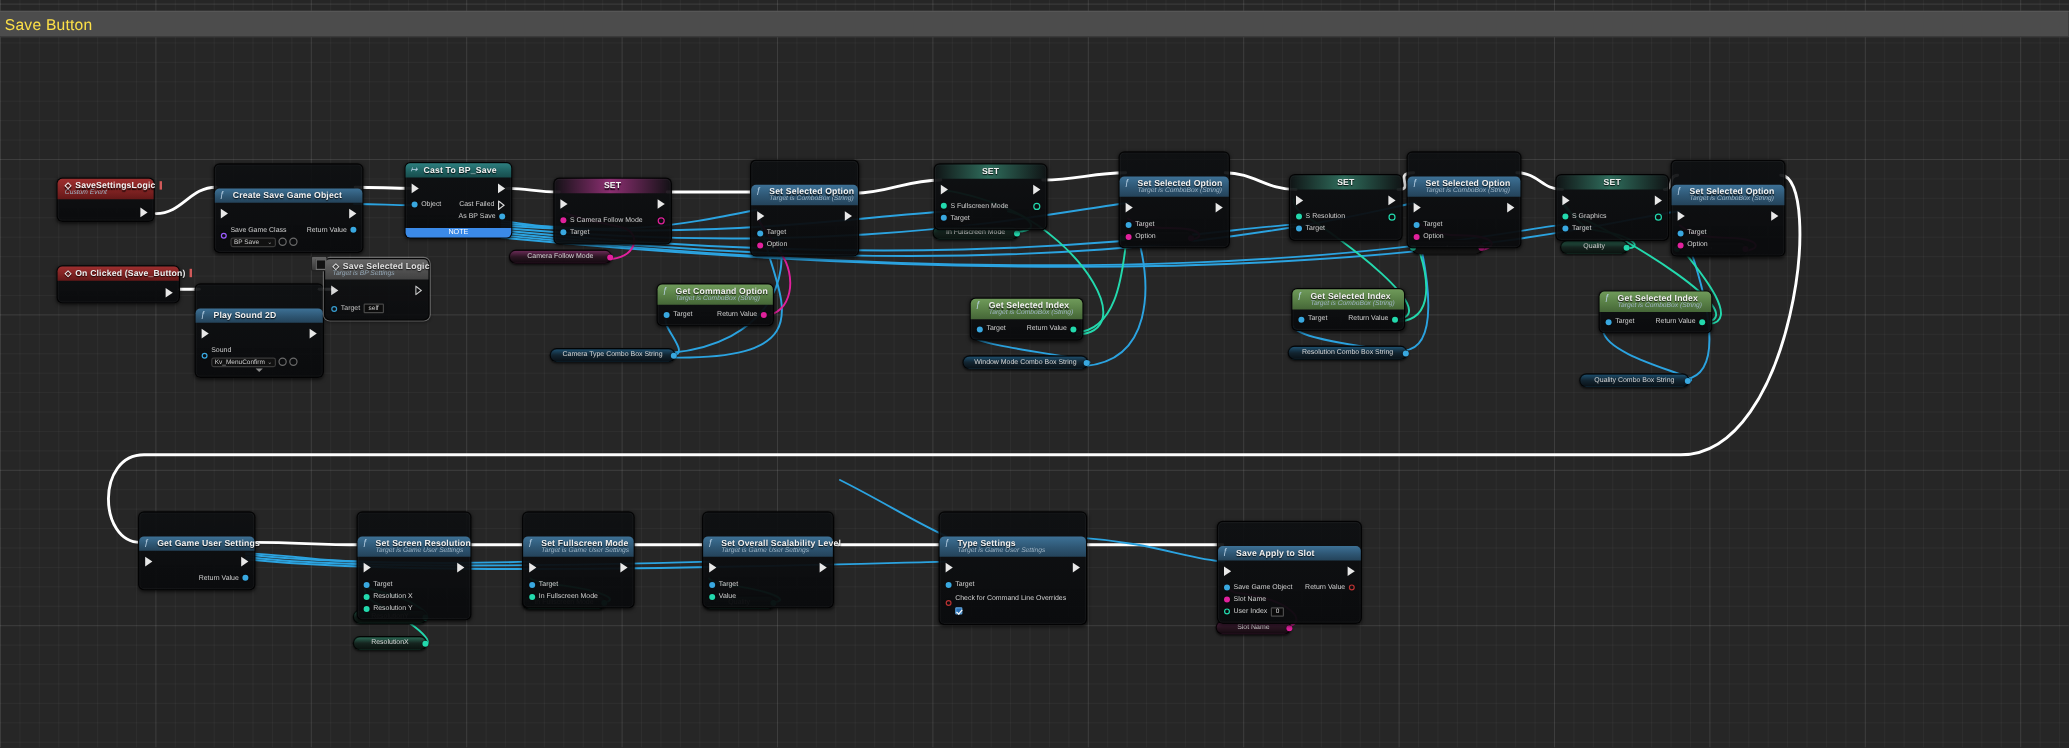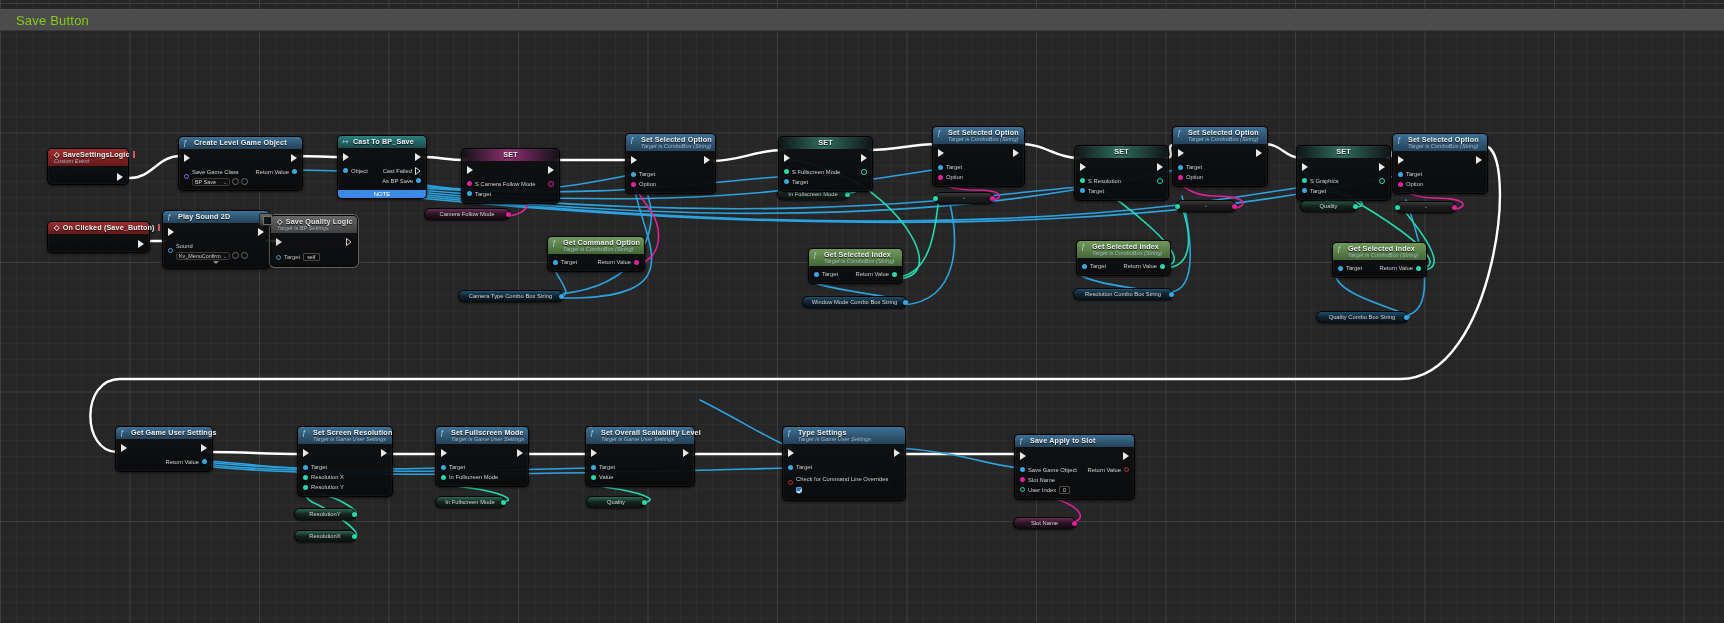--- a/index.html
+++ b/index.html
@@ -22,21 +22,21 @@
   }
   
   #titlebar {
     position:absolute; left:0; top:9px; width:100%; height:22px;
     background:#4c4c4c;
     border-top:1px solid #565656;
     border-bottom:1px solid #3a3a3a;
     display:flex; align-items:center;
     z-index:40;
   }
-  #titlebar .t { color:#84cc16; font-size:13px; padding-left:16px; letter-spacing:.2px;}
+  #titlebar .t { color:#fde047; font-size:13px; padding-left:4px; letter-spacing:.2px;}
   
   #wires { position:absolute; inset:0; z-index:5; pointer-events:none; }
   
   .node {
     position:absolute; z-index:10;
     border-radius:5px;
     background:linear-gradient(to bottom, rgba(14,16,18,.93), rgba(10,11,13,.96));
     border:1px solid rgba(0,0,0,.75);
     box-shadow:0 1px 3px rgba(0,0,0,.6), inset 0 0 0 1px rgba(255,255,255,.035);
     color:#d8d8d8;
@@ -47,21 +47,21 @@
     padding:2px 6px 2px 6px;
     line-height:1.05;
     position:relative;
   }
   .nhead .title { font-size:7.2px; font-weight:bold; color:#f2f2f2; letter-spacing:.15px;
     text-shadow:0 1px 1px rgba(0,0,0,.9); white-space:nowrap;}
   .nhead .sub { font-size:5.6px; font-style:italic; color:#9fb4c4; margin-top:0px; white-space:nowrap;}
   .nhead .fx { position:absolute; left:4px; top:2px; font-size:7px; font-style:italic; color:#bcd4e8;}
   .nhead.withfx .title { padding-left:9px; }
   .nhead.withfx .sub { padding-left:9px; }
-  .hd-func  { background:linear-gradient(to bottom, #3d7196 0%, #2e5673 55%, #24435a 100%); }
+  .hd-func  { background:linear-gradient(to bottom, #3d7196 0%, #2e5673 55%, #24435a 100%);margin-top:20px; }
   .hd-set   { background:linear-gradient(to right, rgba(40,90,80,.05), #2f6d5c 48%, rgba(40,90,80,.05)); text-align:center;}
   .hd-setm  { background:linear-gradient(to right, rgba(100,30,80,.05), #8d2f72 48%, rgba(100,30,80,.05)); text-align:center;}
   .hd-pure  { background:linear-gradient(to bottom, #6f9a5a 0%, #587f46 55%, #456637 100%); }
   .hd-event { background:linear-gradient(to bottom, #9e2f2f 0%, #7e2222 60%, #641818 100%); }
   .hd-cast  { background:linear-gradient(to bottom, #2d7f7f 0%, #1f6161 55%, #174c4c 100%); }
   .hd-grey  { background:linear-gradient(to bottom, #6d6d6d 0%, #555 55%, #444 100%); }
   .nbody { padding:3px 5px 4px 5px; position:relative; min-height:12px;}
   .row { display:flex; align-items:center; font-size:5.8px; color:#cfcfcf; line-height:10px; min-height:9px; position:relative;}
   .row.exec { min-height:12px; }
   .lft { display:flex; align-items:center; gap:3px; }
@@ -213,21 +213,21 @@
     <div class="nbody" style="height:18px;">
       <div class="row exec" style="justify-content:flex-end;padding-top:4px;">
         <span class="exec-out"></span>
       </div>
     </div>
   </div>
 
   <div class="node" style="left:178px;top:136px;width:125px;">
     <div class="nhead hd-func withfx">
       <span class="fx">ƒ</span>
-      <div class="title">Create Level Game Object</div>
+      <div class="title">Create Save Game Object</div>
     </div>
     <div class="nbody">
       <div class="row exec">
         <span class="lft">
             <span class="exec-out"></span>
           </span>
         <span class="rgt">
             <span class="exec-out"></span>
           </span>
       </div>
@@ -298,21 +298,21 @@
         <span class="evtbox" style="margin-left:auto;"></span>
       </div>
     </div>
     <div class="nbody" style="height:18px;">
       <div class="row exec" style="justify-content:flex-end;padding-top:3px;">
         <span class="exec-out"></span>
       </div>
     </div>
   </div>
 
-  <div class="node" style="left:162px;top:210px;width:108px;">
+  <div class="node" style="left:162px;top:236px;width:108px;">
     <div class="nhead hd-func withfx">
       <span class="fx">ƒ</span>
       <div class="title">Play Sound 2D</div>
     </div>
     <div class="nbody">
       <div class="row exec">
         <span class="lft">
             <span class="exec-out"></span>
           </span>
         <span class="rgt">
@@ -337,21 +337,21 @@
       </div>
       <div class="caretdn"></div>
     </div>
   </div>
 
   <div class="node sel-outline" style="left:270px;top:215px;width:88px;opacity:.92;">
     <div class="nodeicon"></div>
     <div class="nhead hd-grey">
       <div class="title" style="display:flex;align-items:center;gap:3px;">
         <span>◇</span>
-        <span>Save Quality Logic</span>
+        <span>Save Selected Logic</span>
       </div>
       <div class="sub">Target is BP Settings</div>
     </div>
     <div class="nbody">
       <div class="row exec">
         <span class="lft">
             <span class="exec-out"></span>
           </span>
         <span class="rgt">
             <svg class="execglyph" width="6" height="8" viewBox="0 0 6 8">

